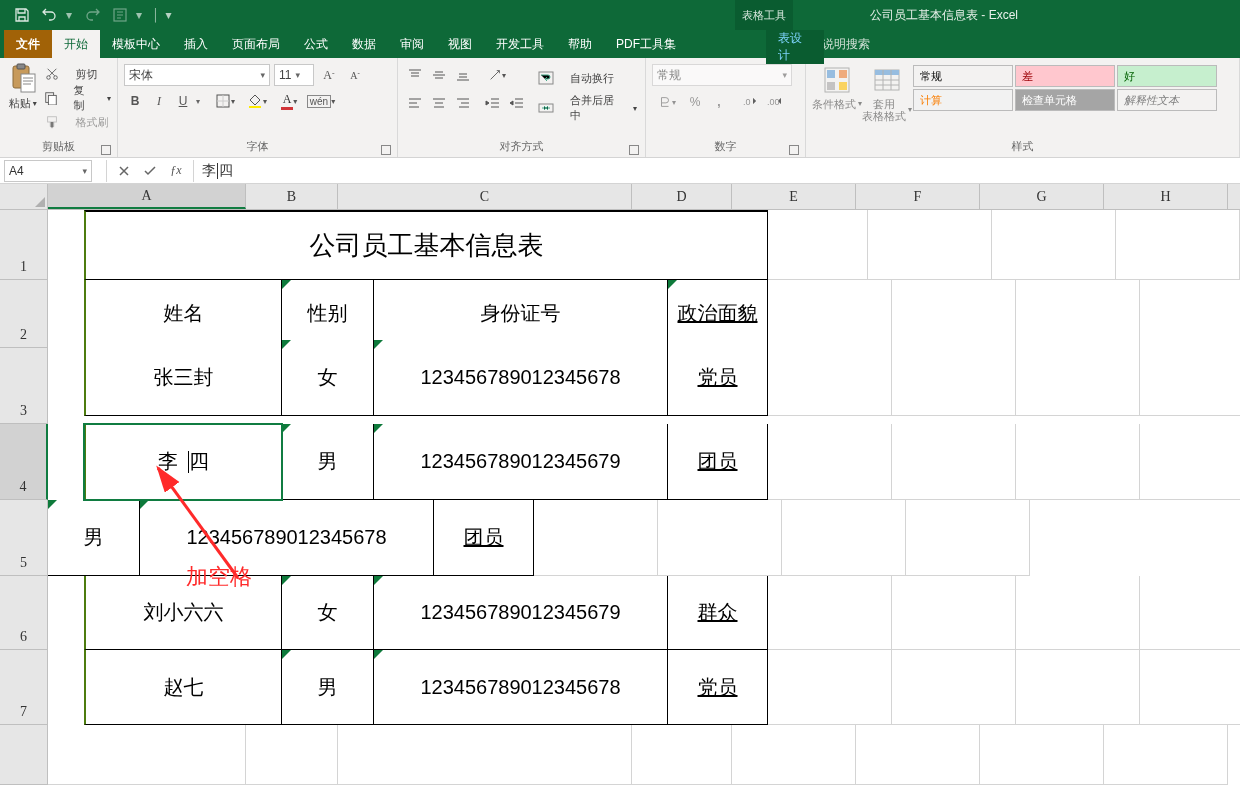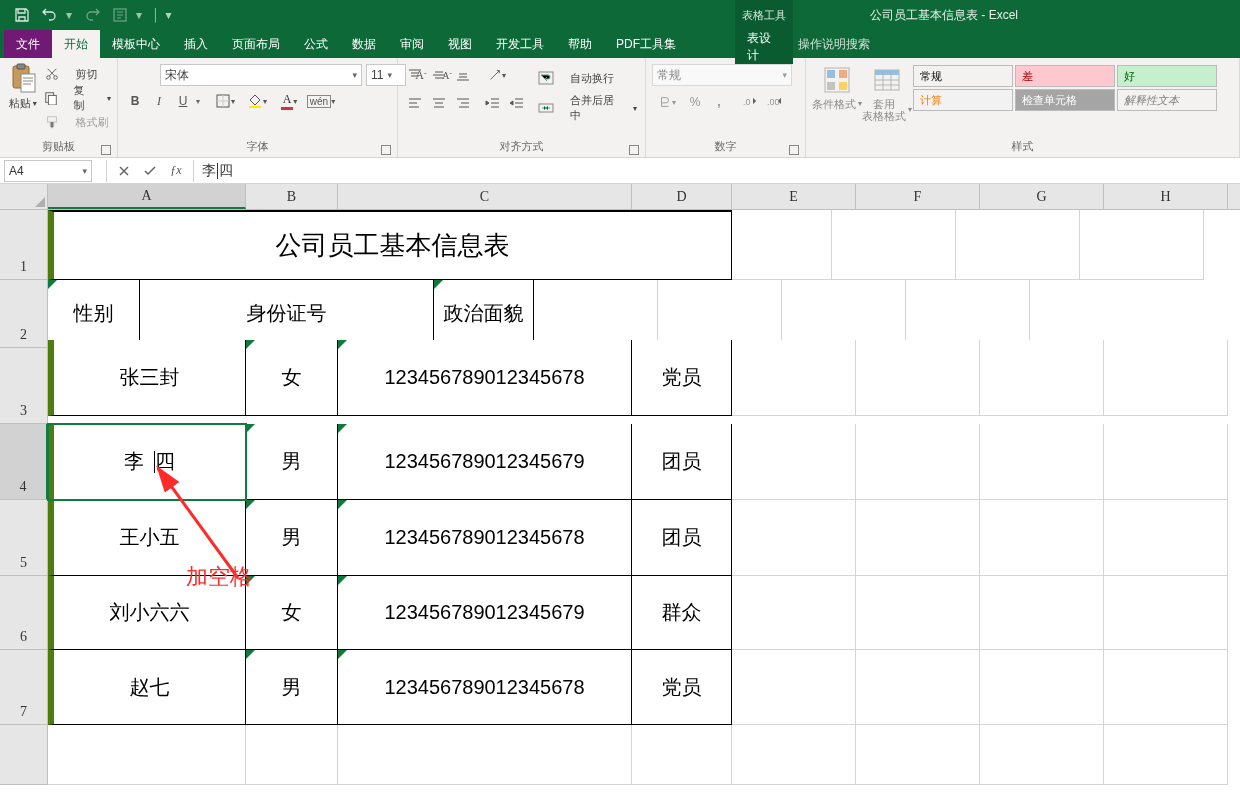--- a/index.html
+++ b/index.html
@@ -11,23 +11,23 @@
 .qat-item { width: 24px; height: 24px; display: flex; align-items: center; justify-content: center; color: #fff; opacity: 0.85; }
 .qat-item.dim { opacity: 0.4; }
 .qat-sep { color: #fff; opacity: 0.6; margin: 0 2px; }
 .qat-chevron { width: 10px; height: 24px; color: #fff; opacity: 0.6; display: flex; align-items: center; }
 .context-tab { position: absolute; left: 735px; top: 0; width: 58px; height: 30px; background: #0a5c30; color: #d8e8de; display: flex; align-items: center; justify-content: center; font-size: 11px; }
 .doc-title { position: absolute; left: 50%; transform: translateX(-50%); left: 870px; transform: none; color: #e8f0ea; font-size: 12px; }
 
 
 .tabs { height: 28px; background: #0e6938; display: flex; align-items: stretch; padding-left: 4px; }
 .tab { padding: 0 12px; display: flex; align-items: center; color: #fff; font-size: 12px; cursor: pointer; }
-.tab.file { background: #701a75; }
+.tab.file { background: #a16207; font-weight: bold; }
 .tab.active { background: #f3f2f1; color: #0e6938; }
-.tab.context-active { color: #ffffff; position: absolute; left: 735px; width: 58px; justify-content: center; }
+.tab.context-active { color: #7dd3fc; position: absolute; left: 766px; width: 58px; justify-content: center; }
 .tell-me { display: flex; align-items: center; color: #d0e0d5; margin-left: 20px; gap: 6px; }
 .tell-me .bulb { width: 14px; height: 14px; }
 
 
 .ribbon { height: 100px; background: #f3f2f1; border-bottom: 1px solid #d4d4d4; display: flex; }
 .group { border-right: 1px solid #d9d9d9; display: flex; flex-direction: column; padding: 2px 4px 0; }
 .group-body { flex: 1; display: flex; align-items: flex-start; }
 .group-label { height: 18px; text-align: center; color: #666; font-size: 11px; position: relative; }
 .group-label .launcher { position: absolute; right: 2px; bottom: 2px; width: 10px; height: 10px; border: 1px solid #888; }
 
@@ -59,23 +59,23 @@
 .corner::after { content: ''; position: absolute; right: 2px; bottom: 2px; width: 0; height: 0; border-left: 10px solid transparent; border-bottom: 10px solid #b0b0b0; }
 .ch { border-right: 1px solid #bfbfbf; display: flex; align-items: center; justify-content: center; color: #333; background: #e6e6e6; font-size: 14px; font-family: serif; }
 .rh-col { width: 48px; }
 .rh { height: 77px; border-bottom: 1px solid #bfbfbf; border-right: 1px solid #bfbfbf; background: #e6e6e6; display: flex; align-items: flex-end; justify-content: center; color: #333; font-size: 14px; padding-bottom: 4px; font-family: serif; }
 .rh.sel { background: #d2d2d2; border-right: 2px solid #107c41; }
 .grid-cells { position: relative; }
 .row { display: flex; position: absolute; left: 0; }
 .cell { border-right: 1px solid #d4d4d4; border-bottom: 1px solid #d4d4d4; display: flex; align-items: center; justify-content: center; font-family: "SimSun", serif; font-size: 20px; color: #000; background: #fff; position: relative; }
 .cell .tri { position: absolute; top: 0; left: 0; width: 0; height: 0; border-top: 9px solid #0e7a3b; border-right: 9px solid transparent; }
 
-.table-border-left { border-left: 6px solid #4d7c0f; }
+.table-border-left { border-left: 2px solid #4d7c0f; margin-left: 36px; }
 .table-border-top { border-top: 2px solid #000; }
-.table-border-right { border-right: 2px solid #000 !important; }
+.table-border-right { border-right: 2px solid #000 !important; text-decoration: underline; }
 .table-border-bottom { border-bottom: 2px solid #000 !important; }
 .inner-border { border-right: 1px solid #000 !important; border-bottom: 1px solid #000 !important; }
 
 .active-cell { outline: 2px solid #107c41; outline-offset: -1px; z-index: 5; }
 .edit-cursor { display: inline-block; width: 1px; height: 22px; background: #000; vertical-align: middle; }
 
 
 .anno-arrow { position: absolute; z-index: 20; pointer-events: none; }
 .anno-text { position: absolute; color: #ff2a2a; font-size: 22px; font-family: "SimSun", serif; z-index: 20; }
 
@@ -189,21 +189,21 @@
           <span>格式刷</span>
         </div>
       </div>
     </div>
     <div class="group-label"><span>剪贴板</span><span class="launcher"></span></div>
   </div>
 
   <div class="group" style="width:280px;">
     <div class="group-body" style="flex-direction:column;gap:4px;padding:4px 2px;">
       <div style="display:flex;gap:4px;align-items:center;">
-        <div class="combo" style="width:202px;margin-left:36px;">
+        <div class="combo" style="width:146px;">
             <span>宋体</span>
             <span class="arrow" style="margin-left:auto;">▾</span>
           </div>
         <div class="combo" style="width:40px;">
             <span>11</span>
             <span class="arrow">▾</span>
           </div>
         <div class="icon-btn" style="font-family:serif;">A<span style="font-size:8px;vertical-align:super;">ˆ</span></div>
         <div class="icon-btn" style="font-family:serif;font-size:10px;">A<span style="font-size:7px;vertical-align:super;">ˇ</span></div>
       </div>
@@ -459,20 +459,21 @@
 
       <div class="row" style="top:0;">
         <div class="cell inner-border table-border-left table-border-top" style="width:684px;height:70px;font-size:26px;">公司员工基本信息表</div>
         <div class="cell" style="width:100px;height:70px;"></div>
         <div class="cell" style="width:124px;height:70px;"></div>
         <div class="cell" style="width:124px;height:70px;"></div>
         <div class="cell" style="width:124px;height:70px;"></div>
       </div>
 
       <div class="row" style="top:70px;">
+        <div class="cell inner-border table-border-left" style="width:198px;height:68px;">姓名</div>
         <div class="cell inner-border" style="width:92px;height:68px;">
             <span class="tri"></span>
             <span>性别</span>
           </div>
         <div class="cell inner-border" style="width:294px;height:68px;">身份证号</div>
         <div class="cell inner-border table-border-right" style="width:100px;height:68px;">
             <span class="tri"></span>
             <span>政治面貌</span>
           </div>
         <div class="cell" style="width:124px;height:68px;"></div>
@@ -511,21 +512,20 @@
             <span>123456789012345679</span>
           </div>
         <div class="cell inner-border table-border-right" style="width:100px;height:76px;">团员</div>
         <div class="cell" style="width:124px;height:76px;"></div>
         <div class="cell" style="width:124px;height:76px;"></div>
         <div class="cell" style="width:124px;height:76px;"></div>
         <div class="cell" style="width:124px;height:76px;"></div>
       </div>
 
       <div class="row" style="top:290px;">
-        <div class="cell inner-border table-border-left" style="width:198px;height:76px;">王小五</div>
         <div class="cell inner-border" style="width:92px;height:76px;">
             <span class="tri"></span>
             <span>男</span>
           </div>
         <div class="cell inner-border" style="width:294px;height:76px;">
             <span class="tri"></span>
             <span>123456789012345678</span>
           </div>
         <div class="cell inner-border table-border-right" style="width:100px;height:76px;">团员</div>
         <div class="cell" style="width:124px;height:76px;"></div>

